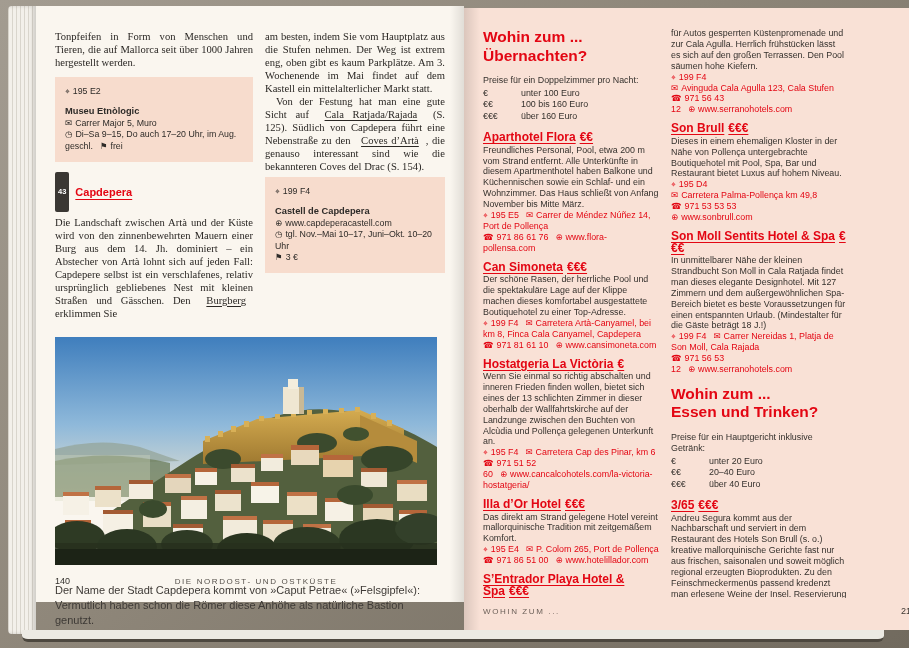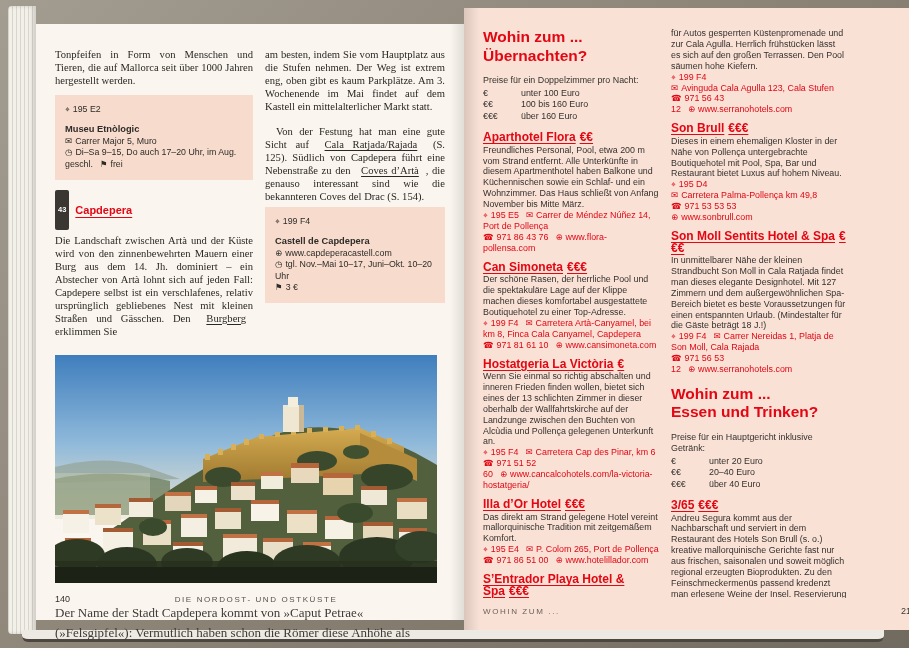--- a/index.html
+++ b/index.html
@@ -11,21 +11,21 @@
   .stack-left{position:absolute;left:8px;top:6px;width:28px;height:628px;border-radius:4px 0 0 4px;
     background:repeating-linear-gradient(90deg,#d9d5cc 0 1px,#f3f0ea 1px 4px);
     box-shadow:inset -3px 0 4px rgba(0,0,0,.15);}
   .stack-right{position:absolute;left:878px;top:10px;width:19px;height:616px;
     background:repeating-linear-gradient(90deg,#d9d5cc 0 1px,#f0ece5 1px 3px);
     box-shadow:2px 0 0 #55503f;}
   .bottom-edge{position:absolute;left:22px;top:630px;width:862px;height:9px;
     background:#eceae3;border-bottom:3px solid #4d483f;border-radius:0 0 6px 6px;}
 
   
-  .page{position:absolute;top:24px;height:596px;}
+  .page{position:absolute;top:6px;height:596px;}
   .page-left{left:36px;width:428px;background:#faf6ef;}
   .page-left::after{content:"";position:absolute;right:0;top:0;bottom:0;width:14px;
     background:linear-gradient(to right,rgba(0,0,0,0) 0,rgba(0,0,0,.10) 100%);}
   .page-right{left:464px;top:8px;height:622px;width:490px;background:#f9e1d6;}
   .page-right::before{content:"";position:absolute;left:0;top:0;bottom:0;width:16px;
     background:linear-gradient(to right,rgba(0,0,0,.12) 0,rgba(0,0,0,0) 100%);}
 
   
   .lp-cols{position:absolute;left:19px;top:24px;width:390px;height:306px;display:flex;gap:12px;overflow:hidden;}
   .lp-col1{width:198px;}
@@ -45,21 +45,21 @@
   .seg + .seg{margin-left:7px;}
 
   .sec-head{display:flex;align-items:center;gap:6px;margin:2px 0 4px 0;}
   .badge{background:#3a3733;color:#fff;font-weight:bold;font-size:7.5px;line-height:1;
          padding:16px 3px;border-radius:2px;}
   .sec-title{color:#e30613;font-weight:bold;font-size:11px;
              text-decoration:underline;text-underline-offset:2.5px;}
 
   .photo{position:absolute;left:19px;top:331px;width:382px;height:228px;overflow:hidden;}
   .photo svg{display:block;width:100%;height:100%;}
-  .caption{position:absolute;left:19px;top:566px;width:384px;font-size:13px;line-height:20px;color:#3e3a36;font-family:Liberation Serif, serif;}
+  .caption{position:absolute;left:19px;top:566px;width:384px;font-size:11px;line-height:15px;color:#3e3a36;}
   .lp-footer{position:absolute;left:19px;right:22px;bottom:16px;display:flex;align-items:baseline;}
   .pagenum{font-size:9px;color:#33302c;}
   .running{flex:1;text-align:center;font-size:8px;letter-spacing:1.6px;color:#55504a;}
 
   
   .rp-cols{position:absolute;left:19px;top:20px;width:364px;height:570px;display:flex;gap:12px;overflow:hidden;}
   .rp-col{width:176px;font-size:8.9px;line-height:10.9px;color:#35312d;}
   .rp-head{color:#e30613;font-weight:bold;font-size:15.5px;line-height:18.5px;margin:0 0 10px 0;}
   .rp-head.eat{margin-top:10px;}
   .price-intro{margin:0 0 2px 0;}
@@ -94,21 +94,21 @@
           <span class="mapref"><span class="ic">⌖</span><span>195 E2</span></span>
           <span><span class="ln"><span class="seg"><span class=" b">Museu Etnòlogic</span></span></span><span class="ln"><span class="seg"><span class="ic">✉</span><span class="">Carrer Major 5, Muro</span></span></span><span class="ln"><span class="seg"><span class="ic">◷</span><span class="">Di–Sa 9–15, Do auch 17–20 Uhr, im Aug. geschl.</span></span><span class="seg"><span class="ic">⚑</span><span class="">frei</span></span></span></span>
         </div>
         <div class="sec-head">
           <span class="badge">43</span>
           <span class="sec-title">Capdepera</span>
         </div>
         <p class="serif"><span class="seg"><span class="">Die Landschaft zwischen Artà und der Küste wird von den zinnenbewehrten Mauern einer Burg aus dem 14. Jh. dominiert – ein Abstecher von Artà lohnt sich auf jeden Fall: Capdepere selbst ist ein verschlafenes, relativ ursprünglich gebliebenes Nest mit kleinen Straßen und Gässchen. Den </span></span><span class="seg"><span class="u">Burgberg</span></span><span class="seg"><span class=""> erklimmen Sie</span></span></p>
       </div>
       <div class="lp-col2">
-        <p class="serif" style="margin-bottom:12px;"><span class="seg"><span class="">am besten, indem Sie vom Hauptplatz aus die Stufen nehmen. Der Weg ist extrem eng, oben gibt es kaum Parkplätze. Am 3. Wochenende im Mai findet auf dem Kastell ein mittelalterlicher Markt statt.</span></span></p>
+        <p class="serif" style="margin-bottom:0;"><span class="seg"><span class="">am besten, indem Sie vom Hauptplatz aus die Stufen nehmen. Der Weg ist extrem eng, oben gibt es kaum Parkplätze. Am 3. Wochenende im Mai findet auf dem Kastell ein mittelalterlicher Markt statt.</span></span></p>
         <p class="serif indent"><span class="seg"><span class="">Von der Festung hat man eine gute Sicht auf </span></span><span class="seg"><span class="u">Cala Ratjada/Rajada</span></span><span class="seg"><span class=""> (S. 125). Südlich von Capdepera führt eine Nebenstraße zu den </span></span><span class="seg"><span class="u">Coves d’Artà</span></span><span class="seg"><span class="">, die genauso interessant sind wie die bekannteren Coves del Drac (S. 154).</span></span></p>
         <div class="infobox">
           <span class="mapref"><span class="ic">⌖</span><span>199 F4</span></span>
           <span><span class="ln"><span class="seg"><span class=" b">Castell de Capdepera</span></span></span><span class="ln"><span class="seg"><span class="ic">⊕</span><span class="">www.capdeperacastell.com</span></span></span><span class="ln"><span class="seg"><span class="ic">◷</span><span class="">tgl. Nov.–Mai 10–17, Juni–Okt. 10–20 Uhr</span></span></span><span class="ln"><span class="seg"><span class="ic">⚑</span><span class="">3 €</span></span></span></span>
         </div>
       </div>
     </div>
 
     <div class="photo">
       <svg viewBox="0 0 382 228" preserveAspectRatio="none">
@@ -246,21 +246,21 @@
     <span class="psym">€€€</span>
               <span class="plab">über 160 Euro</span>
   </div>
 </div>
         <div>
   <div class="entry">
     <h3 class="hname"><span class="hn">Aparthotel Flora</span><span class="hp">€€</span></h3>
     <p class="hdesc">Freundliches Personal, Pool, etwa 200 m vom Strand entfernt. Alle Unterkünfte in diesem Apartmenthotel haben Balkone und Küchennischen sowie ein Schlaf- und ein Wohnzimmer. Das Haus schließt von Anfang November bis Mitte März.</p>
     <p class="hcontact">
                 <span class="ln"><span class="seg"><span class="ic">⌖</span><span class="">195 E5</span></span><span class="seg"><span class="ic">✉</span><span class="">Carrer de Méndez Núñez 14, Port de Pollença</span></span></span>
-                <span class="ln"><span class="seg"><span class="ic">☎</span><span class="">971 86 43 76</span></span><span class="seg"><span class="ic">⊕</span><span class="">www.flora-pollensa.com</span></span></span>
+                <span class="ln"><span class="seg"><span class="ic">☎</span><span class="">971 86 61 76</span></span><span class="seg"><span class="ic">⊕</span><span class="">www.flora-pollensa.com</span></span></span>
               </p>
   </div>
 
   <div class="entry">
     <h3 class="hname"><span class="hn">Can Simoneta</span><span class="hp">€€€</span></h3>
     <p class="hdesc">Der schöne Rasen, der herrliche Pool und die spektakuläre Lage auf der Klippe machen dieses komfortabel ausgestattete Boutiquehotel zu einer Top-Adresse.</p>
     <p class="hcontact">
                 <span class="ln"><span class="seg"><span class="ic">⌖</span><span class="">199 F4</span></span><span class="seg"><span class="ic">✉</span><span class="">Carretera Artà-Canyamel, bei km 8, Finca Cala Canyamel, Capdepera</span></span></span>
                 <span class="ln"><span class="seg"><span class="ic">☎</span><span class="">971 81 61 10</span></span><span class="seg"><span class="ic">⊕</span><span class="">www.cansimoneta.com</span></span></span>
               </p>

